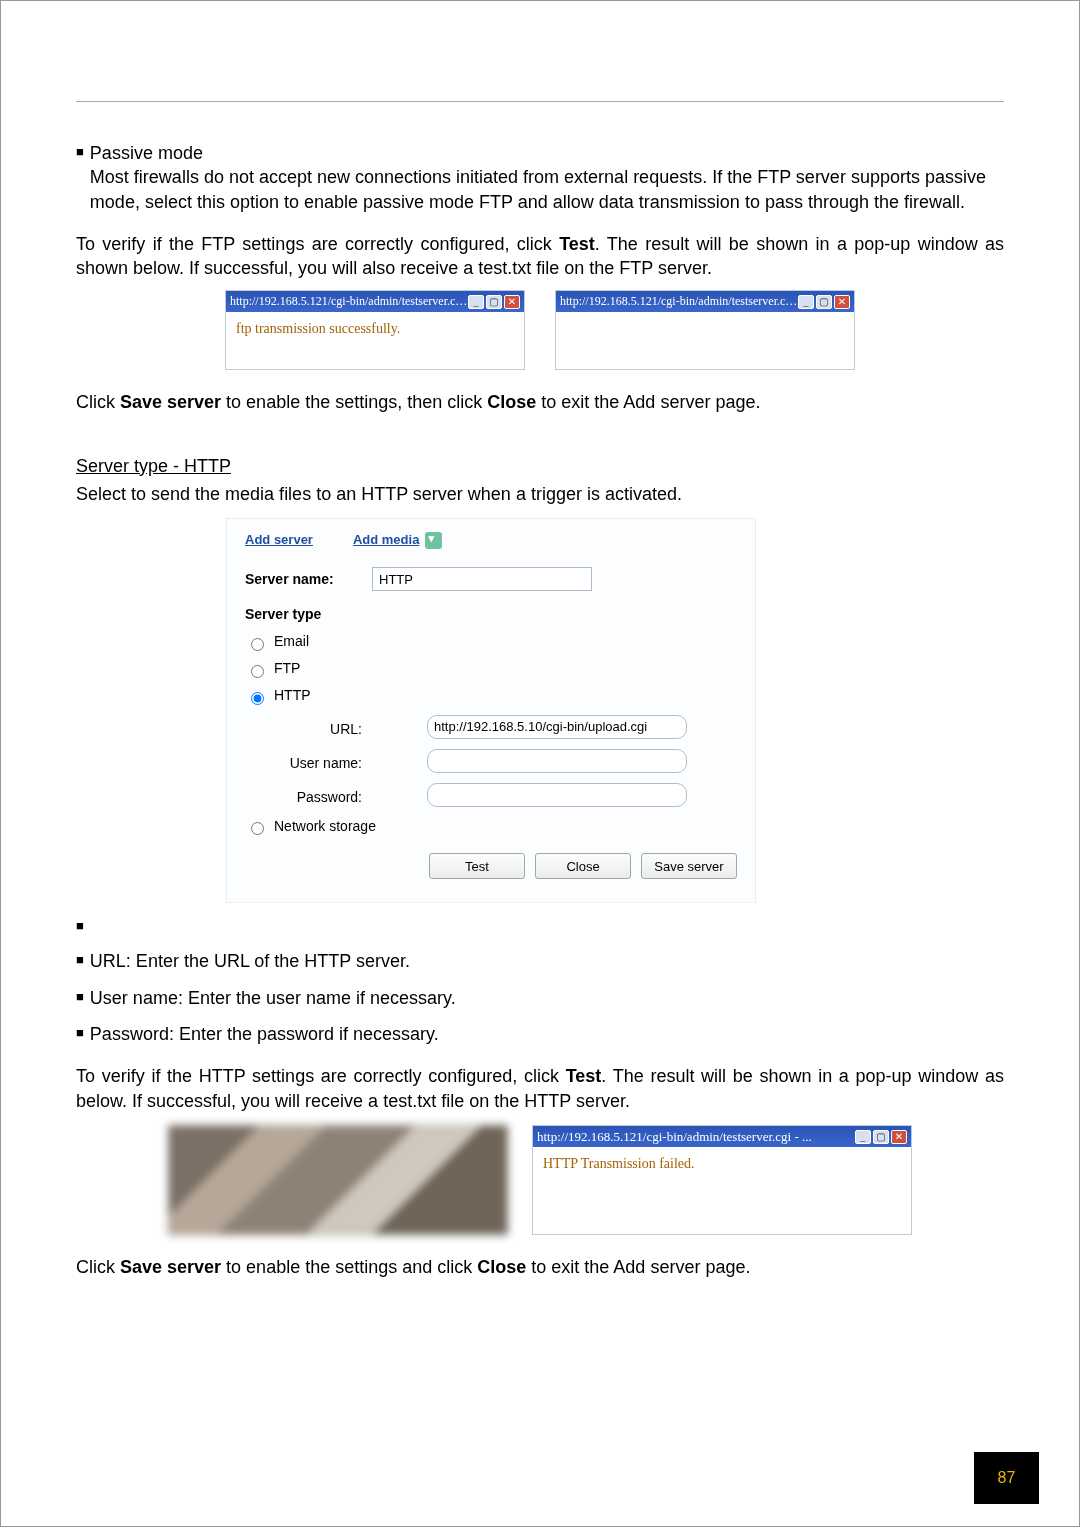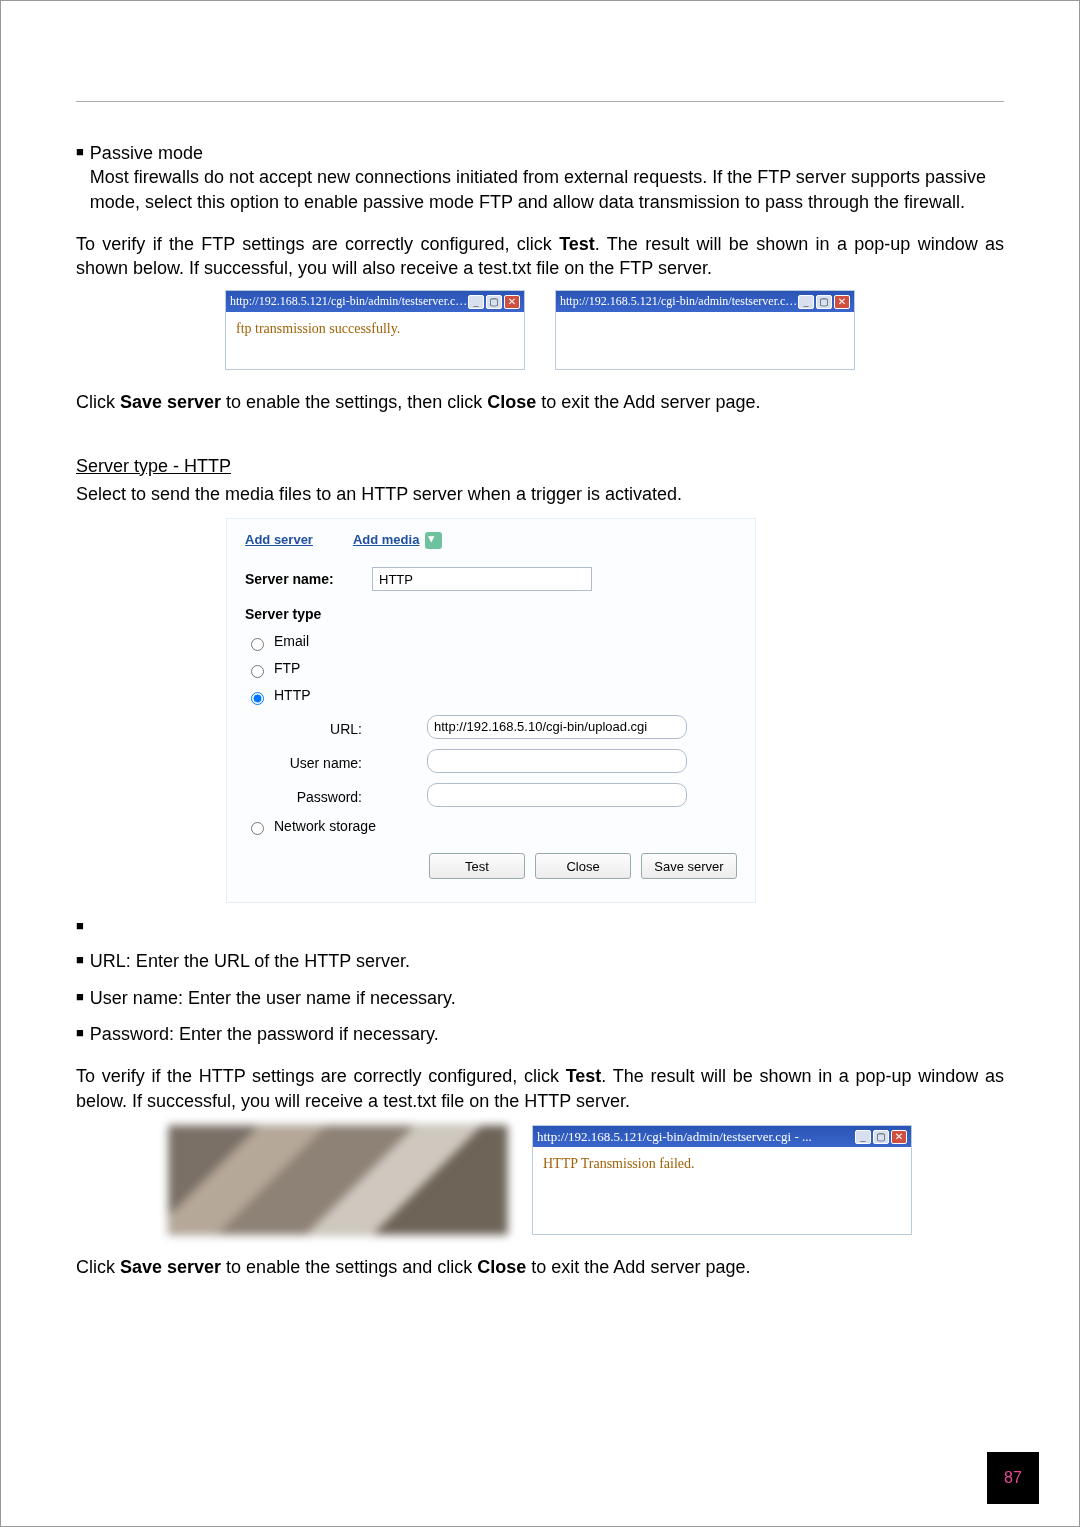--- a/index.html
+++ b/index.html
@@ -123,22 +123,22 @@
     width: 340px; height: 110px;
     background:
       linear-gradient(135deg,#7a7066 0 20%, #b6a898 20% 35%, #8e8276 35% 55%, #cfc8be 55% 70%, #6e6458 70% 100%);
     filter: blur(4px);
     border:1px solid #888;
   }
 
   .page-num {
     position:absolute;
     right: 40px; bottom: 22px;
-    width: 52px; height:52px;
-    background:#000; color:#ec4899;
+    width: 65px; height:52px;
+    background:#000; color:#eab308;
     display:flex; align-items:center; justify-content:center;
     font-size:16px;
   }
 </style>
 </head>
 <body>
 
 <div class="page">
   <hr class="top-hr">
   <div class="content">

